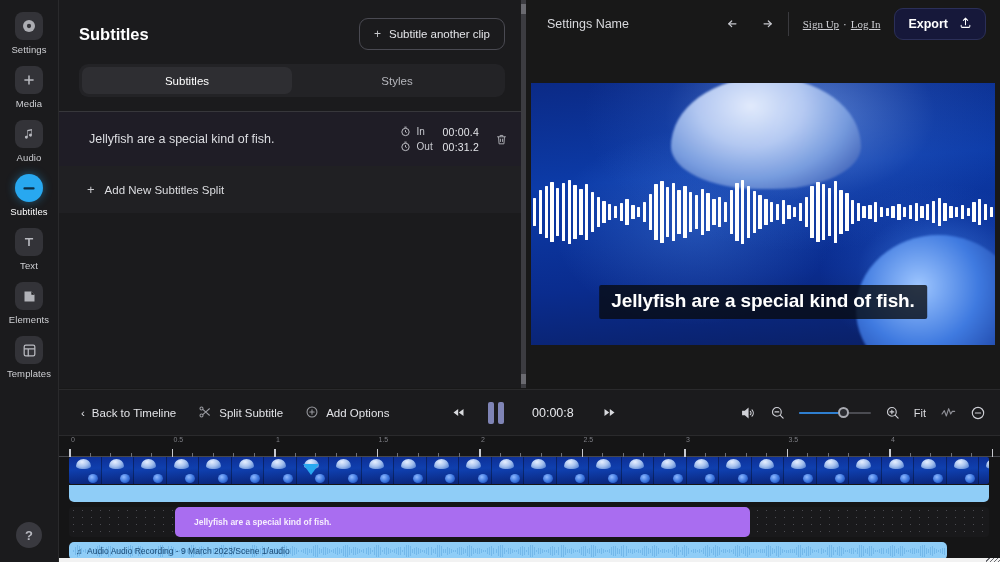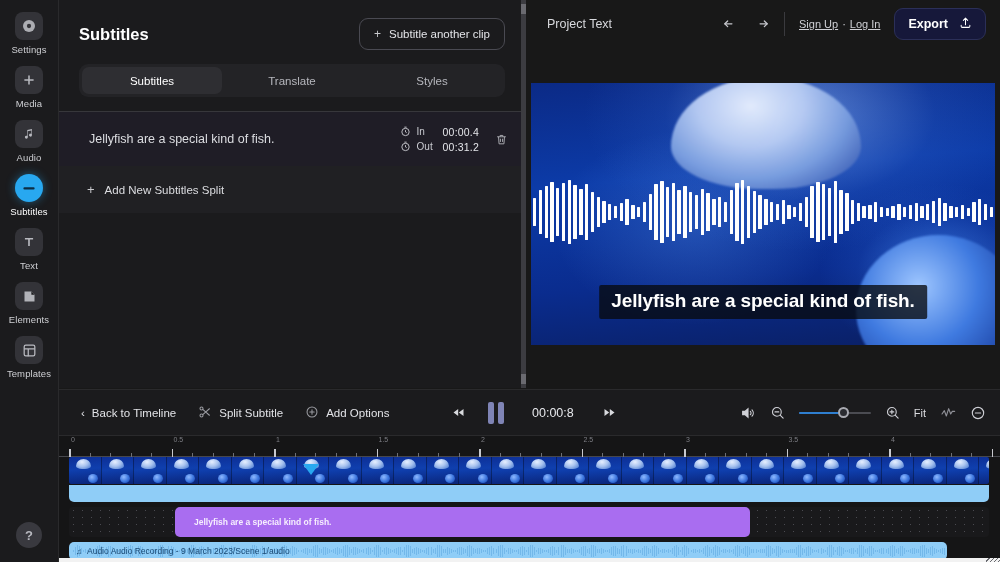--- a/index.html
+++ b/index.html
@@ -110,21 +110,21 @@
   }
   #topbar {
     display: flex; align-items: center; height: 48px; padding: 0 14px 0 21px; gap: 0;
   }
   #proj-name { font-size: 12.5px; color: #d8d9dd; }
   #topbar-right { margin-left: auto; display: flex; align-items: center; gap: 0; }
   .undo-redo { display: flex; align-items: center; gap: 14px; color: #c5c6cc; }
   .undo-redo span { cursor: pointer; display: flex; }
   #tb-sep { width: 1px; height: 24px; background: #3a3a3e; margin: 0 14px; }
   #auth { font-size: 11px; color: #cfd0d5; display: flex; gap: 4px; align-items: center; }
-  #auth a { color: #cfd0d5; text-decoration: underline; cursor: pointer; }
+  #auth a { color: #cfd0d5; text-decoration: underline; cursor: pointer; font-family: Liberation Serif, serif; }
   #export-btn {
     margin-left: 14px; background: #16183a; border: 1px solid #2b2f58;
     border-radius: 9px; height: 32px; padding: 0 13px;
     display: flex; align-items: center; gap: 11px;
     font-size: 12.5px; font-weight: bold; color: #ffffff; cursor: pointer;
   }
 
   #video {
     position: absolute; left: 531px; top: 83px; width: 464px; height: 262px;
     overflow: hidden;
@@ -344,23 +344,20 @@
       <div id="panel-title">Subtitles</div>
       <div id="sub-another">
         <span class="plus">+</span>
         <span>Subtitle another clip</span>
       </div>
     </div>
 
     <div id="tabs">
       <div class="tab active">
         <span>Subtitles</span>
-      </div>
-      <div class="tab">
-        <span>Translate</span>
       </div>
       <div class="tab">
         <span>Styles</span>
       </div>
     </div>
 
     <div id="panel-body">
       <div id="sub-list">
         <div class="sub-row">
           <div class="sub-text">Jellyfish are a special kind of fish.</div>
@@ -400,21 +397,21 @@
           <span>Add New Subtitles Split</span>
         </div>
       </div>
     </div>
   </div>
 
   <div id="vdivider"></div>
 
   <div id="preview">
     <div id="topbar">
-      <div id="proj-name">Project Text</div>
+      <div id="proj-name">Settings Name</div>
       <div id="topbar-right">
         <div class="undo-redo">
           <span>
             <svg width="17" height="17" viewBox="0 0 24 24" fill="none" stroke="currentColor" stroke-width="1.8" stroke-linecap="round" stroke-linejoin="round">
               <path d="M8 7L4 11l4 4"></path>
                 <path d="M4 11h10a6 6 0 0 1 0 0"></path>
             </svg>
           </span>
           <span>
             <svg width="17" height="17" viewBox="0 0 24 24" fill="none" stroke="currentColor" stroke-width="1.8" stroke-linecap="round" stroke-linejoin="round">

